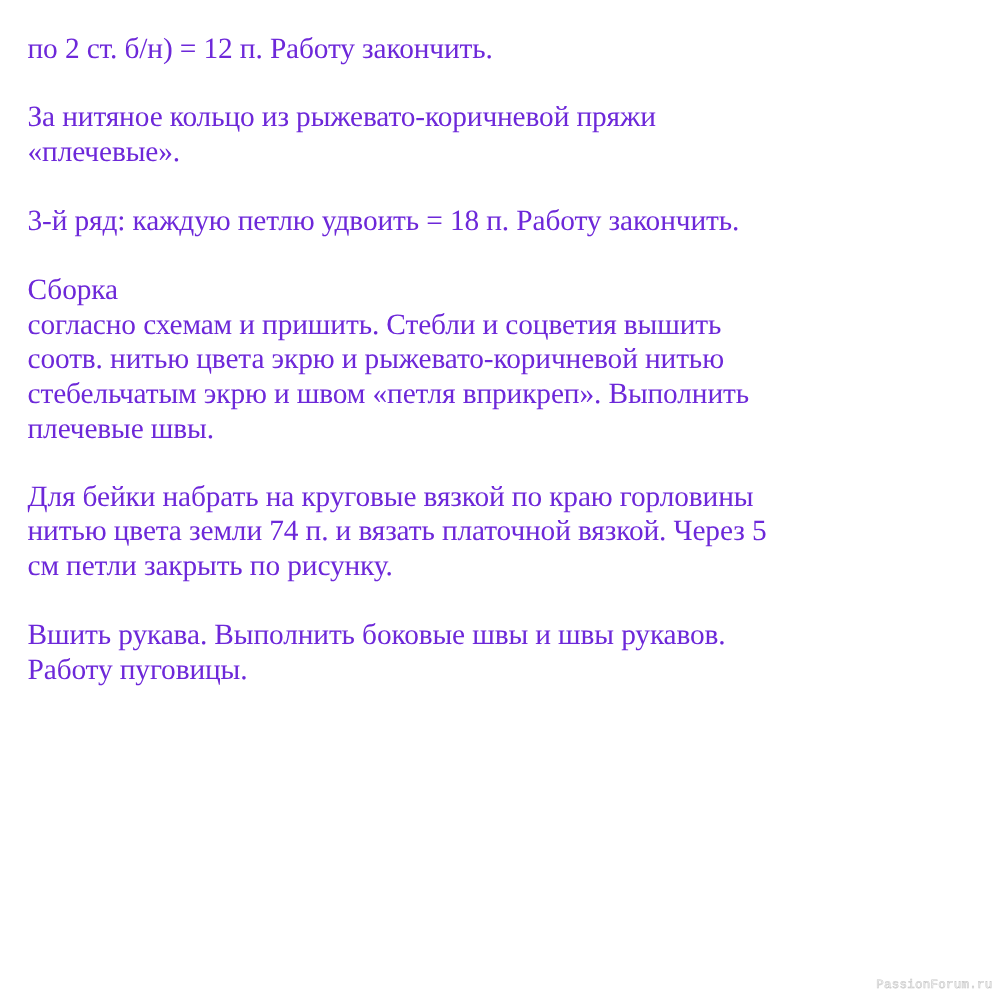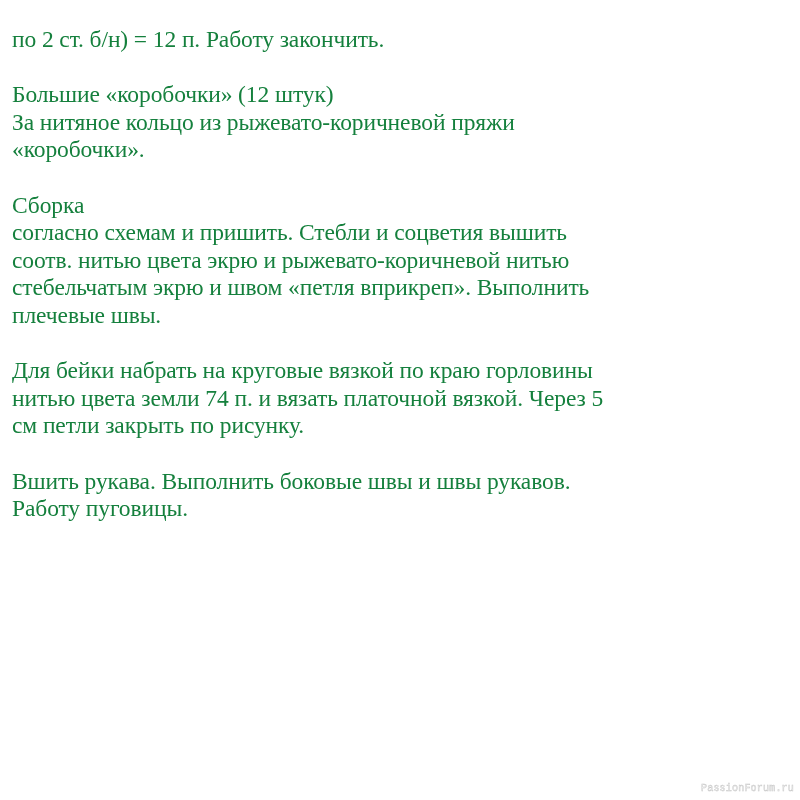--- a/index.html
+++ b/index.html
@@ -8,27 +8,27 @@
       background: #ffffff;
     }
     body {
       width: 800px;
       height: 800px;
       position: relative;
       overflow: hidden;
     }
     .page {
       position: absolute;
-      left: 12px;
+      left: 22px;
       top: 26px;
       width: 760px;
       font-family: "Liberation Serif", "DejaVu Serif", serif;
       font-size: 23.5px;
       line-height: 27.6px;
-      color: #15803d;
+      color: #6d28d9;
       letter-spacing: -0.1px;
     }
     .para {
       margin: 0 0 27.6px 0;
     }
     .line {
       display: block;
       white-space: nowrap;
     }
     .watermark {
@@ -44,25 +44,27 @@
   </style>
 </head>
 <body>
 
 <div class="page">
   <div class="para">
     <span class="line">по 2 ст. б/н) = 12 п. Работу закончить.</span>
   </div>
 
   <div class="para">
-    <span class="line">Большие «коробочки» (12 штук)</span>
     <span class="line">За нитяное кольцо из рыжевато-коричневой пряжи</span>
-    <span class="line">«коробочки».</span>
+    <span class="line">«плечевые».</span>
   </div>
 
+  <div class="para">
+    <span class="line">3-й ряд: каждую петлю удвоить = 18 п. Работу закончить.</span>
+  </div>
 
   <div class="para">
     <span class="line">Сборка</span>
     <span class="line">согласно схемам и пришить. Стебли и соцветия вышить</span>
     <span class="line">соотв. нитью цвета экрю и рыжевато-коричневой нитью</span>
     <span class="line">стебельчатым экрю и швом «петля вприкреп». Выполнить</span>
     <span class="line">плечевые швы.</span>
   </div>
 
   <div class="para">

